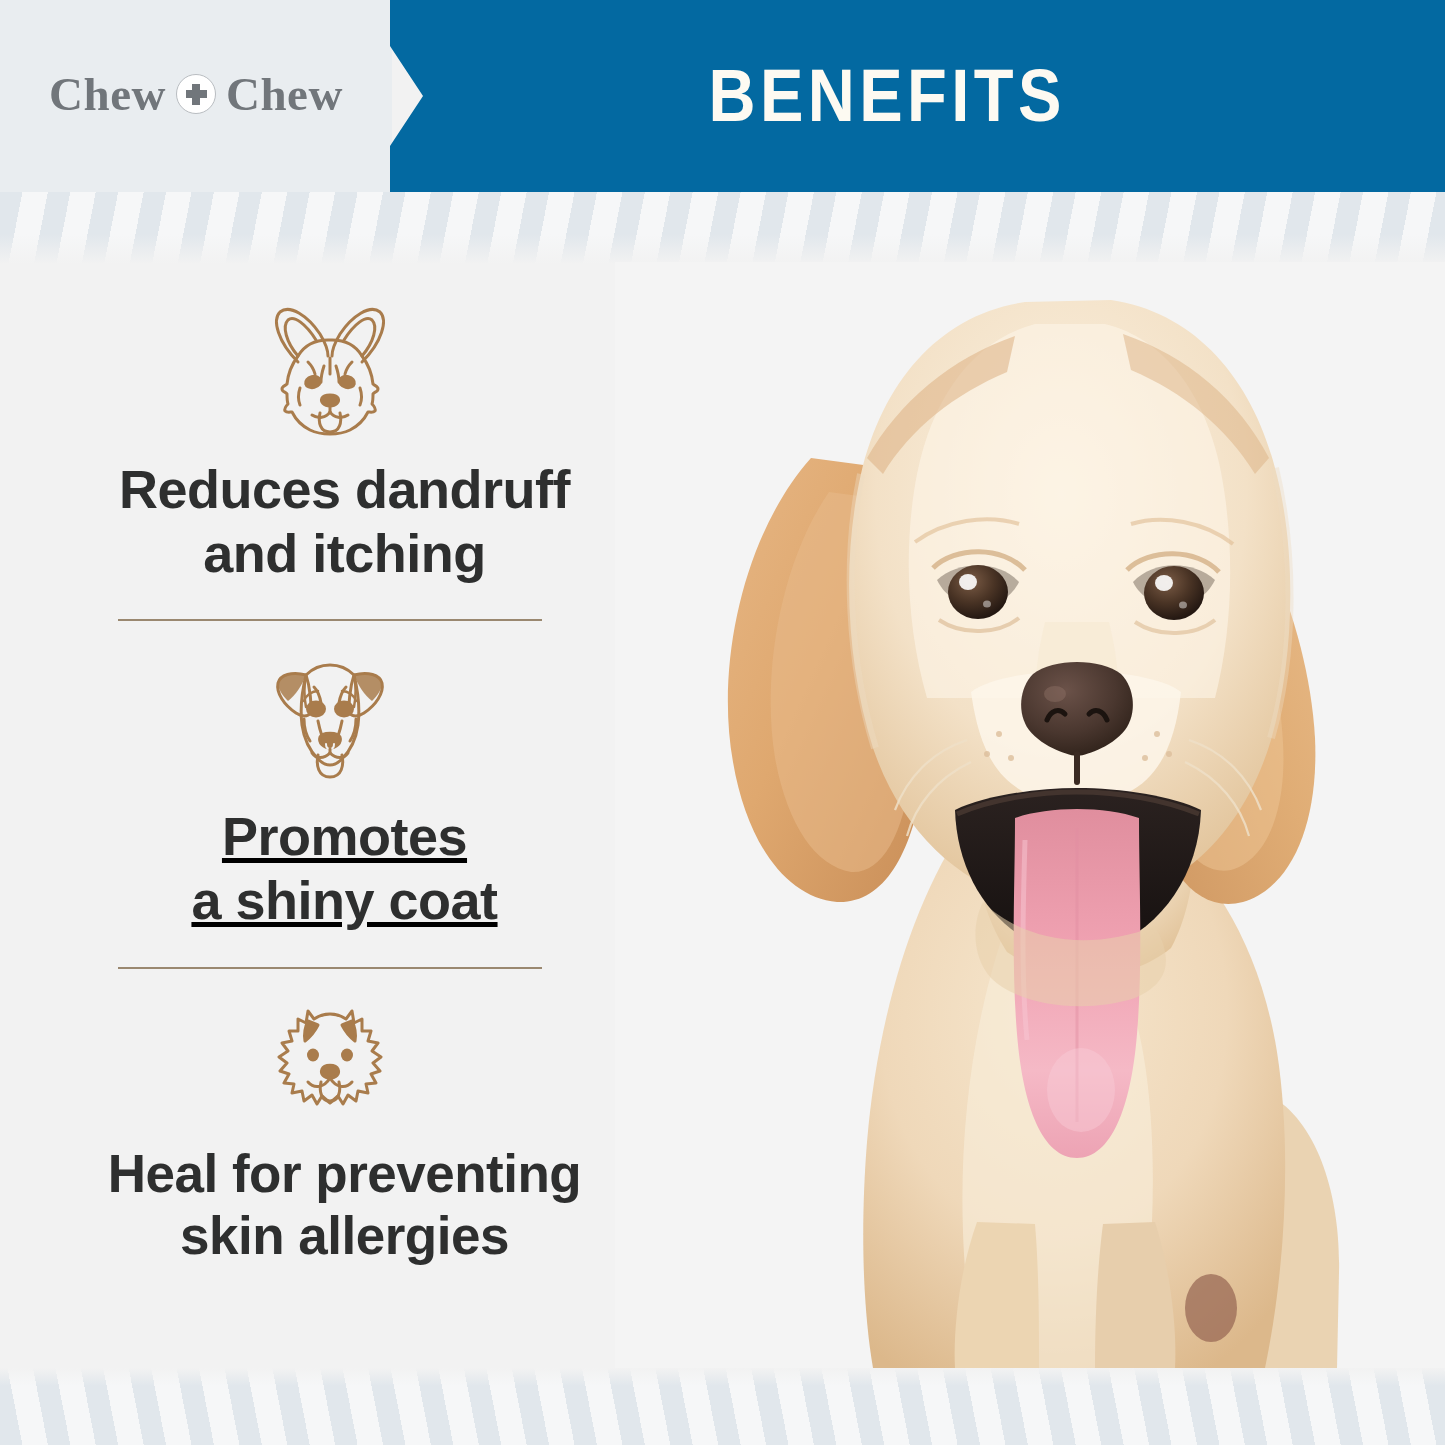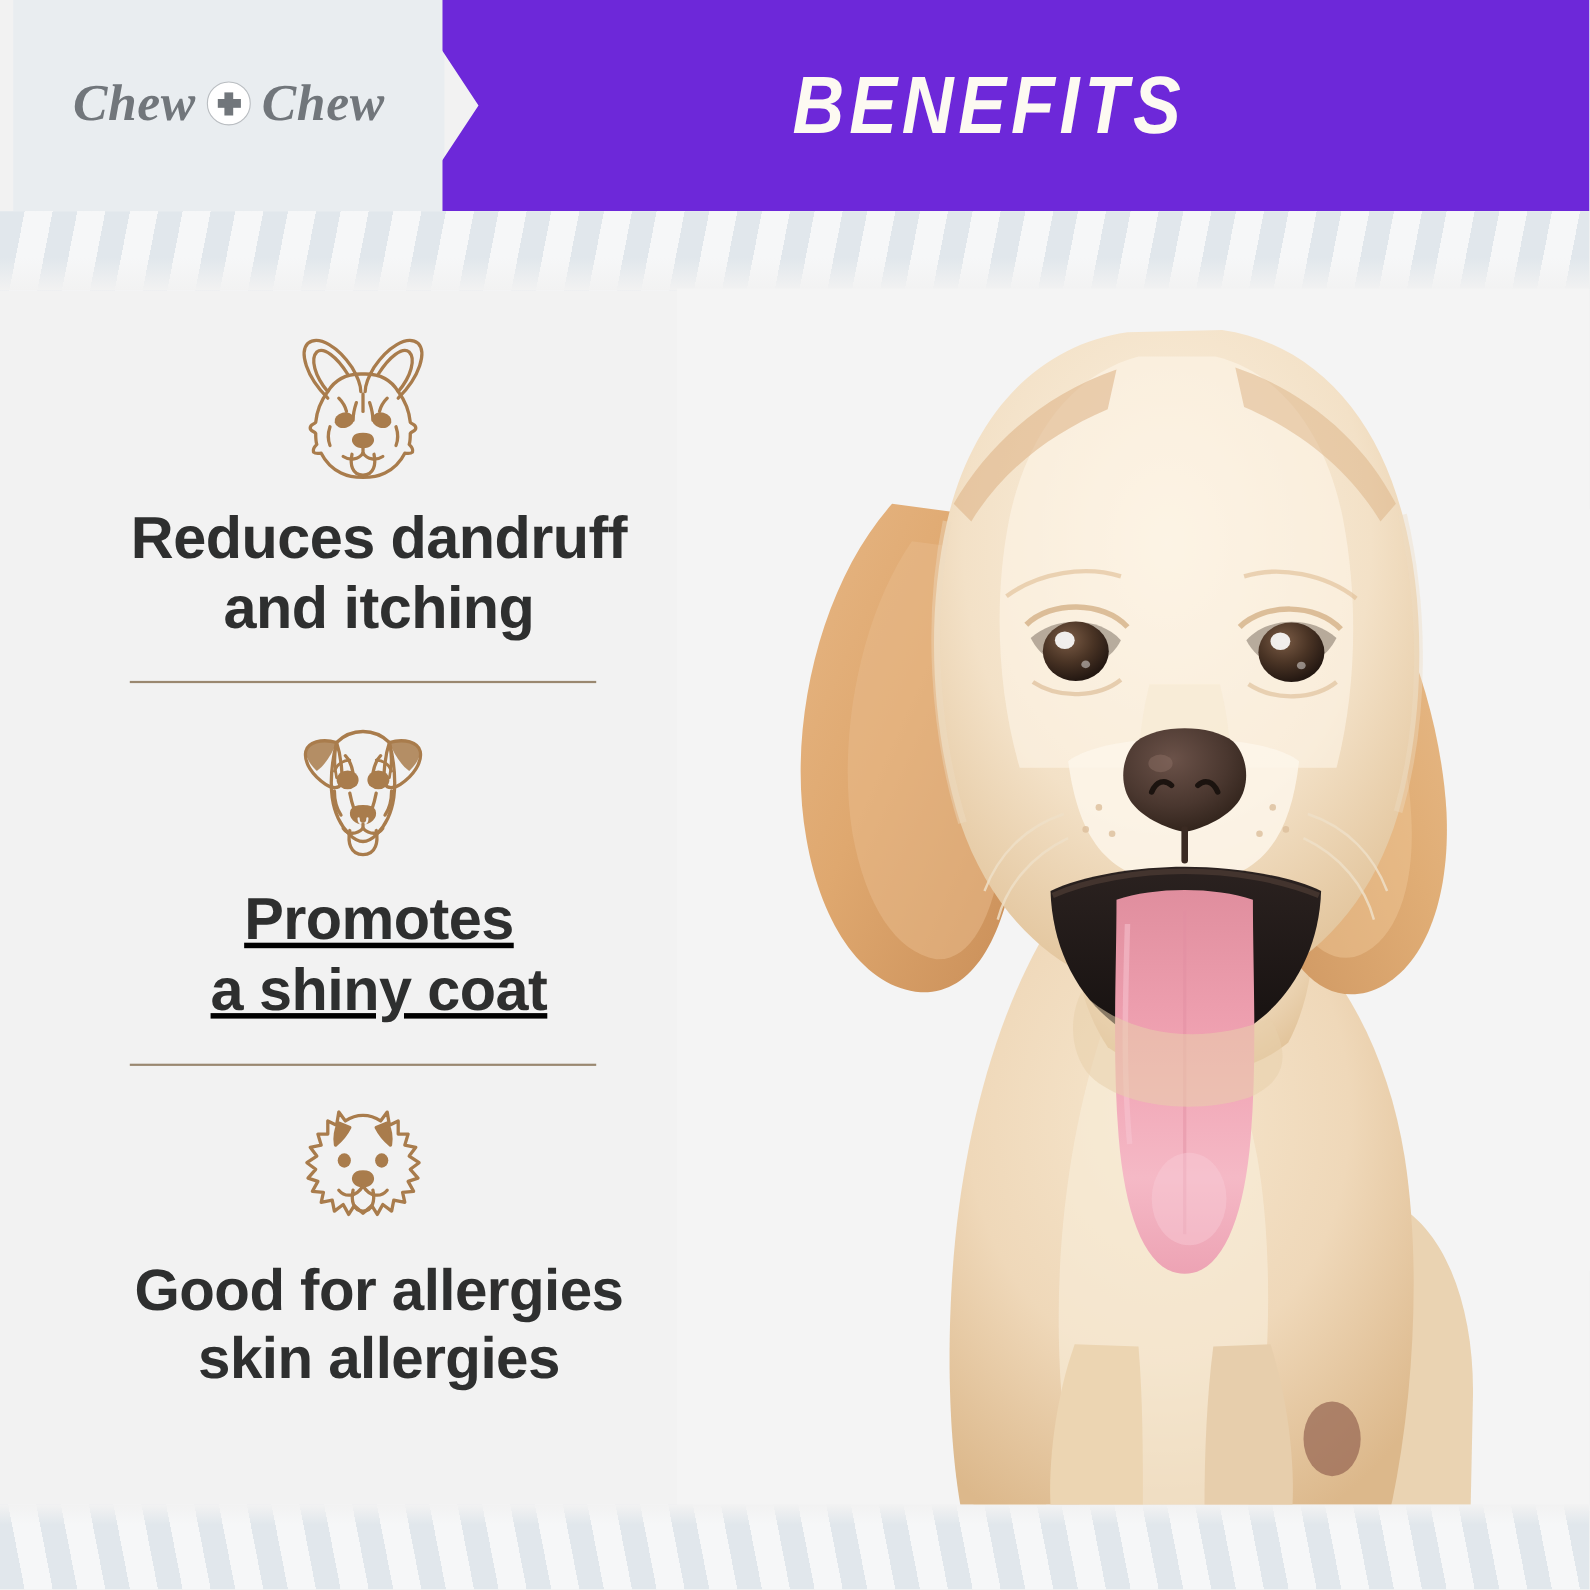--- a/index.html
+++ b/index.html
@@ -7,21 +7,21 @@
   body {
     font-family:"Liberation Sans", sans-serif;
     background:#f2f2f2;
     overflow:hidden;
     position:relative;
   }
 
   #page { position:relative; width:1445px; height:1445px; background:#f2f2f2; overflow:hidden; }
 
   
-  .header { position:absolute; left:12px; top:0; width:1198px; height:192px;font-style:italic; }
+  .header { position:absolute; left:0; top:0; width:1198px; height:192px; }
 
   .header-left {
     position:absolute; left:0; top:0; width:392px; height:192px;
     background:#e9edf0;
     display:flex; align-items:center; justify-content:center;
   }
 
   .logo-wrap {
     display:flex; align-items:center; justify-content:center;
     gap:8px;
@@ -44,21 +44,21 @@
     margin:0 2px;
   }
   .logo-mark::before, .logo-mark::after {
     content:""; position:absolute; background:#71767b;
   }
   .logo-mark::before { left:50%; top:9px; width:8px; height:21px; margin-left:-4px; }
   .logo-mark::after  { top:50%; left:9px; height:8px; width:21px; margin-top:-4px; }
 
   .header-right {
     position:absolute; left:390px; top:0; width:1055px; height:192px;
-    background:#6d28d9;
+    background:#0369a1;
     -webkit-clip-path:polygon(0 0, 100% 0, 100% 100%, 0 100%, 0 146px, 33px 96px, 0 46px);
     clip-path:polygon(0 0, 100% 0, 100% 100%, 0 100%, 0 146px, 33px 96px, 0 46px);
     display:flex; align-items:center; justify-content:center;
   }
   .header-title {
     color:#fdfaf2;
     font-family:"Liberation Sans Narrow","Liberation Sans", sans-serif;
     font-weight:700;
     font-size:74px;
     letter-spacing:5px;
@@ -455,19 +455,19 @@
           <ellipse cx="89" cy="58" rx="6" ry="6.5" fill="#a97c4c" stroke="none"></ellipse>
 
           <path d="M64 72 C66 67 78 67 80 72 C82 77 78 81 72 81 C66 81 62 77 64 72 Z" fill="#a97c4c" stroke="#a97c4c"></path>
 
           <path d="M72 81 C66 91 56 92 50 85"></path>
           <path d="M72 81 C78 91 88 92 94 85"></path>
 
           <path d="M63 85 C61 94 63 104 72 104 C81 104 83 94 81 85"></path>
         </g>
       </svg>
-      <div class="benefit-text">Good for allergies
+      <div class="benefit-text">Heal for preventing
 skin allergies</div>
     </div>
 
   </div>
 
 </div>
 
 </body></html>

